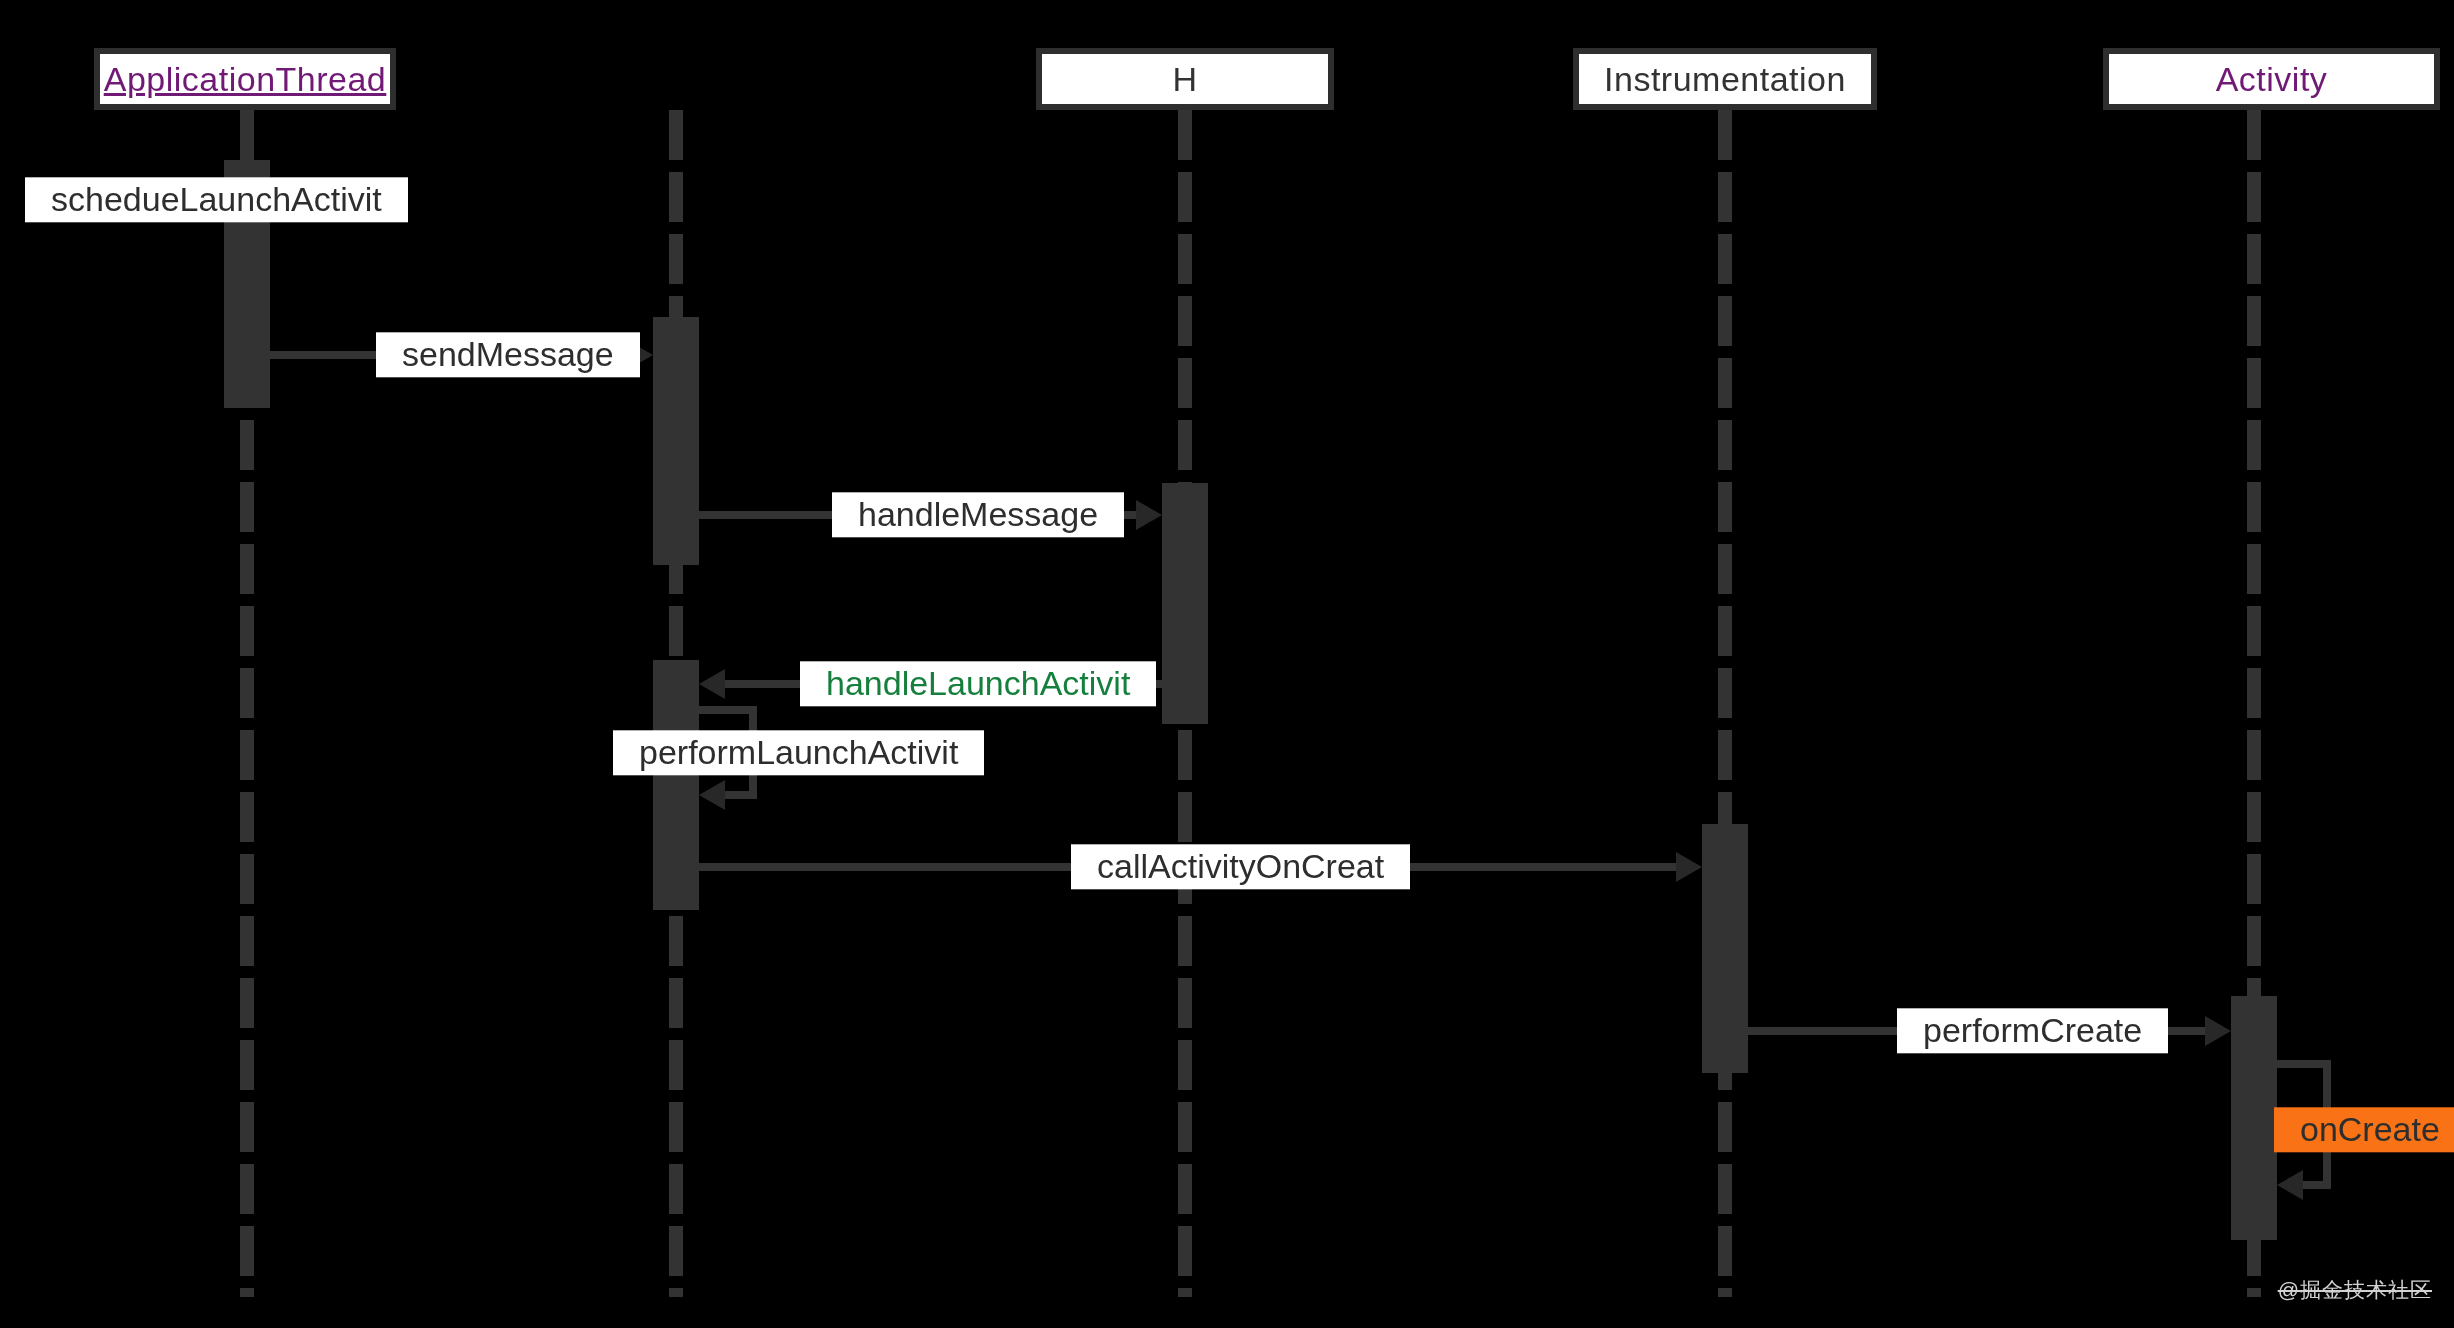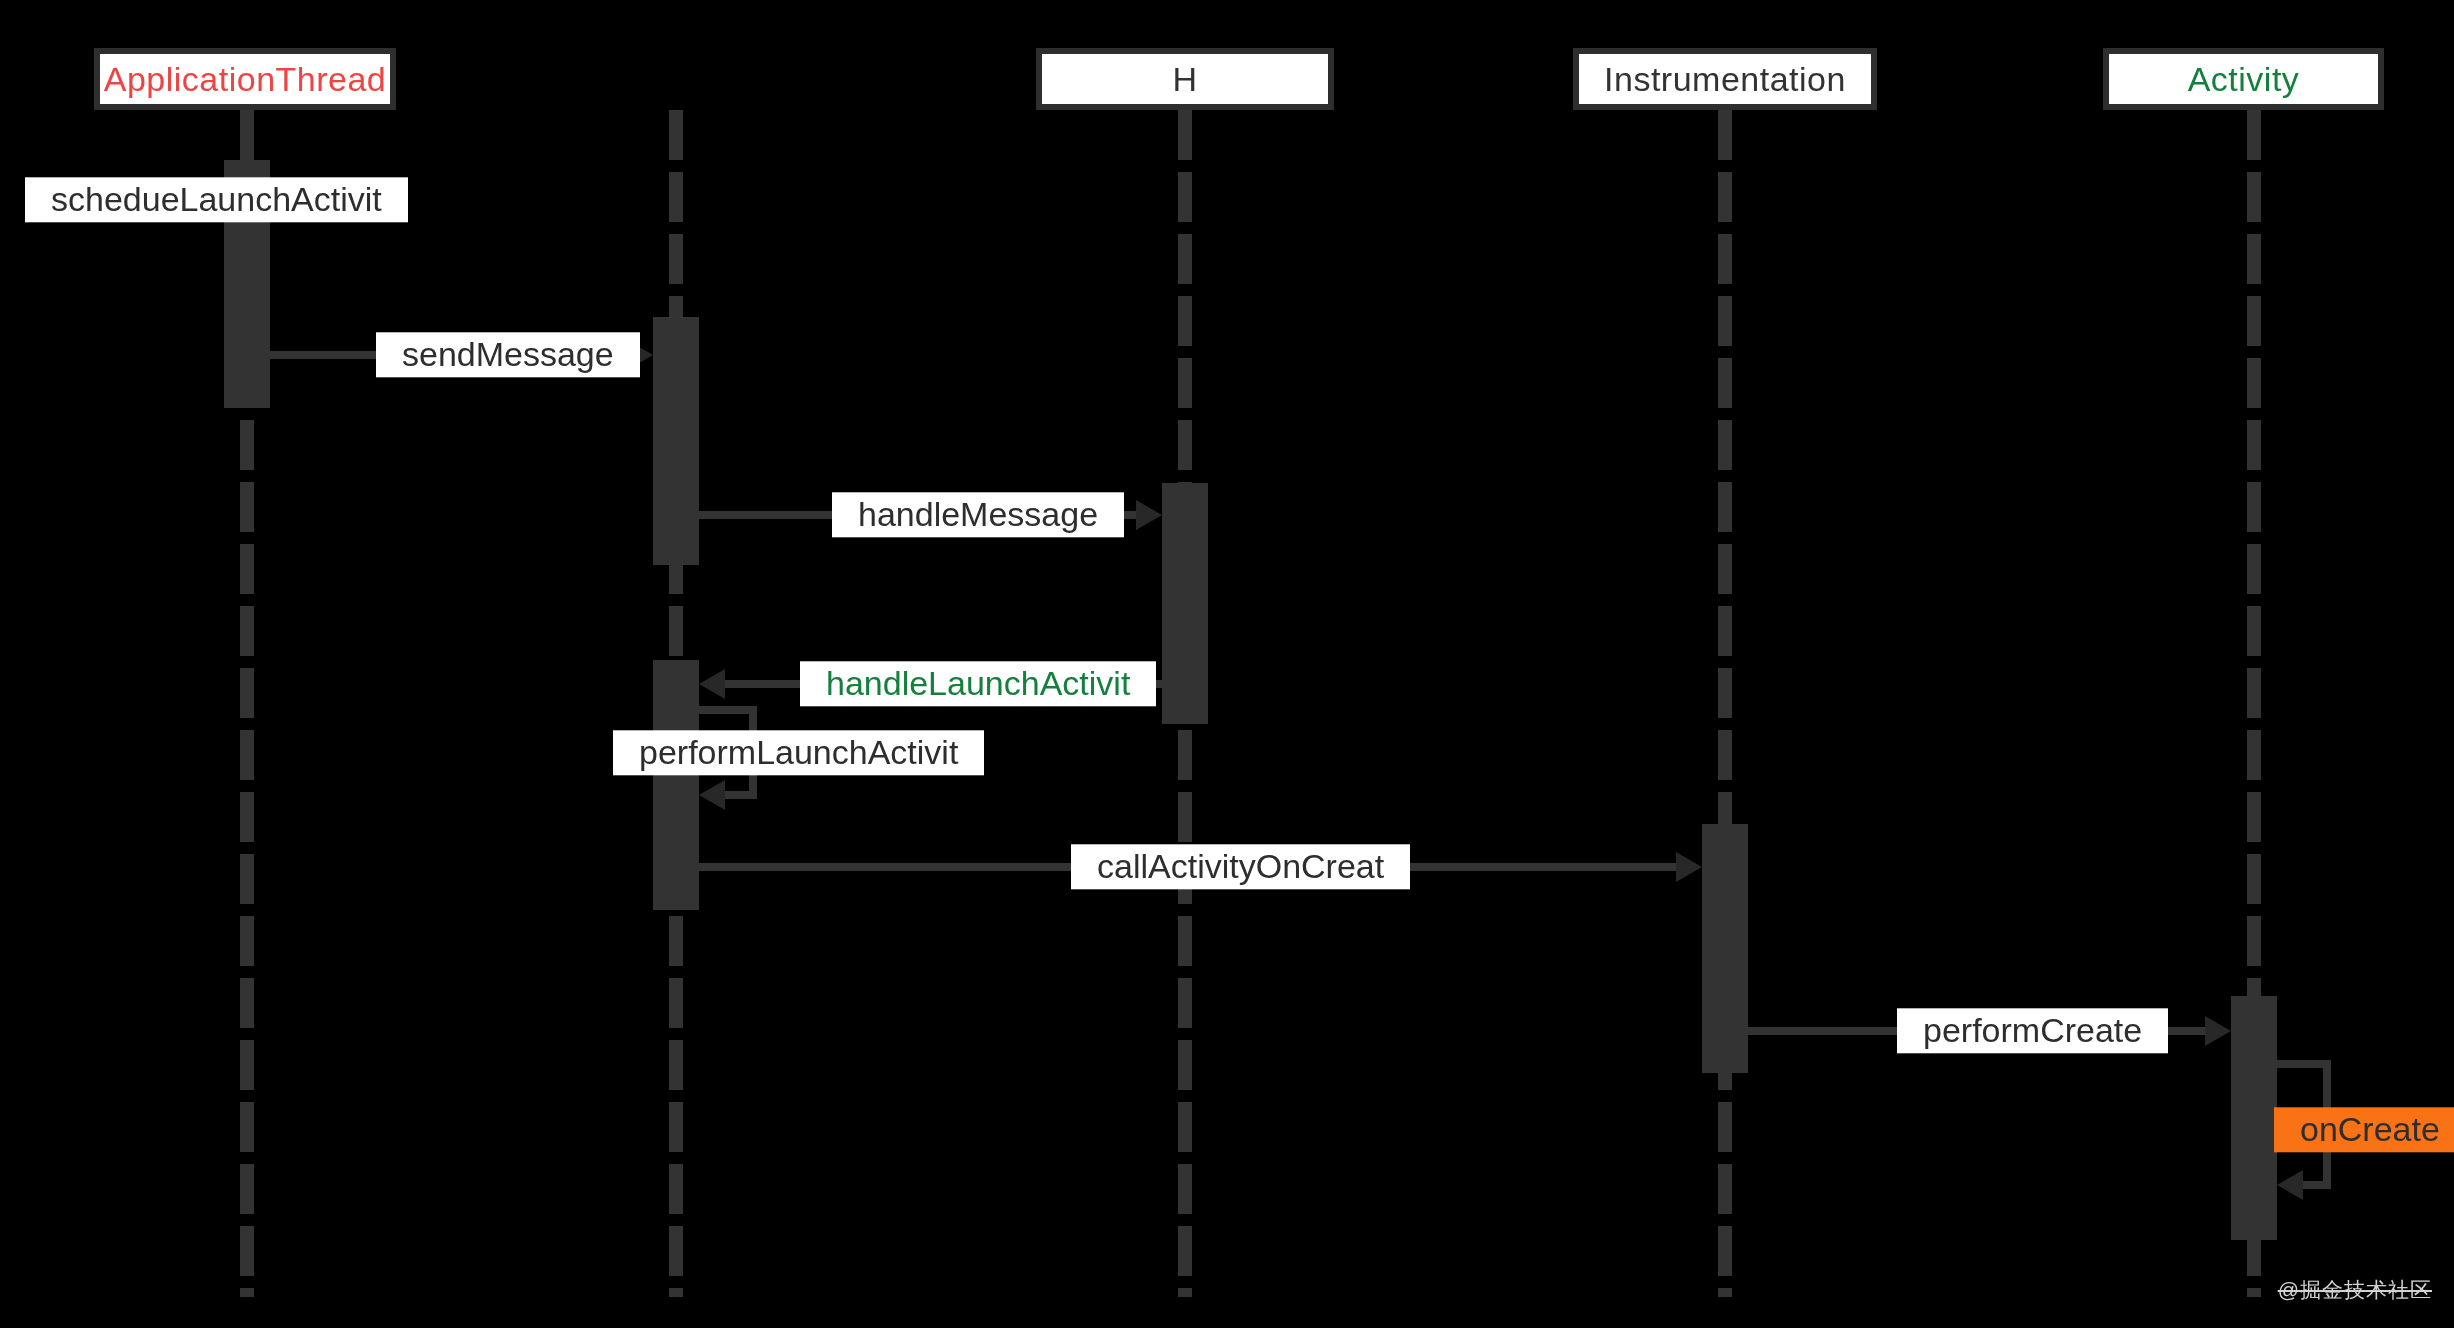--- a/index.html
+++ b/index.html
@@ -36,34 +36,34 @@
     text-decoration:line-through;
     opacity:0.92;
     margin-top:45px;
   }
 </style>
 </head>
 <body>
 
 <div id="diagram" style="width: 2454px; height: 1328px; background: rgb(0, 0, 0);">
   <span class="wm" style="color: rgb(227, 227, 227);">@掘金技术社区</span>
-<div class="hdr" style="left: 94px; top: 48px; width: 302px; height: 62px; background: rgb(255, 255, 255); border: 6px solid rgb(46, 46, 46); color: #ef4444;">
+<div class="hdr" style="left: 94px; top: 48px; width: 302px; height: 62px; background: rgb(255, 255, 255); border: 6px solid rgb(46, 46, 46); color: #701a75; text-decoration: underline;">
       <span>ApplicationThread</span>
     </div>
     <div class="life" style="left: 240px; top: 110px; width: 14px; height: 1187px; background: repeating-linear-gradient(rgb(51, 51, 51) 0px, rgb(51, 51, 51) 50px, transparent 50px, transparent 62px);"></div>
     <div class="life" style="left: 669px; top: 110px; width: 14px; height: 1187px; background: repeating-linear-gradient(rgb(51, 51, 51) 0px, rgb(51, 51, 51) 50px, transparent 50px, transparent 62px);"></div>
     <div class="hdr" style="left: 1036px; top: 48px; width: 298px; height: 62px; background: rgb(255, 255, 255); border: 6px solid rgb(46, 46, 46); color: rgb(51, 51, 51);">
       <span>H</span>
     </div>
     <div class="life" style="left: 1178px; top: 110px; width: 14px; height: 1187px; background: repeating-linear-gradient(rgb(51, 51, 51) 0px, rgb(51, 51, 51) 50px, transparent 50px, transparent 62px);"></div>
     <div class="hdr" style="left: 1573px; top: 48px; width: 304px; height: 62px; background: rgb(255, 255, 255); border: 6px solid rgb(46, 46, 46); color: rgb(51, 51, 51);">
       <span>Instrumentation</span>
     </div>
     <div class="life" style="left: 1718px; top: 110px; width: 14px; height: 1187px; background: repeating-linear-gradient(rgb(51, 51, 51) 0px, rgb(51, 51, 51) 50px, transparent 50px, transparent 62px);"></div>
-    <div class="hdr" style="left: 2103px; top: 48px; width: 281px; height: 62px; background: rgb(255, 255, 255); border: 6px solid rgb(46, 46, 46); color: #15803d;">
+    <div class="hdr" style="left: 2103px; top: 48px; width: 337px; height: 62px; background: rgb(255, 255, 255); border: 6px solid rgb(46, 46, 46); color: #701a75;">
       <span>Activity</span>
     </div>
     <div class="life" style="left: 2247px; top: 110px; width: 14px; height: 1187px; background: repeating-linear-gradient(rgb(51, 51, 51) 0px, rgb(51, 51, 51) 50px, transparent 50px, transparent 62px);"></div>
     <div class="act" style="left: 224px; top: 160px; width: 46px; height: 248px; background: rgb(51, 51, 51);"></div>
     <div class="act" style="left: 653px; top: 317px; width: 46px; height: 248px; background: rgb(51, 51, 51);"></div>
     <div class="act" style="left: 1162px; top: 483px; width: 46px; height: 241px; background: rgb(51, 51, 51);"></div>
     <div class="act" style="left: 653px; top: 660px; width: 46px; height: 250px; background: rgb(51, 51, 51);"></div>
     <div class="act" style="left: 1702px; top: 824px; width: 46px; height: 249px; background: rgb(51, 51, 51);"></div>
     <div class="act" style="left: 2231px; top: 996px; width: 46px; height: 244px; background: rgb(51, 51, 51);"></div>
     <div class="lbl" style="left: 25px; top: 200px; background: rgb(255, 255, 255); color: rgb(46, 46, 46);">schedueLaunchActivit</div>

